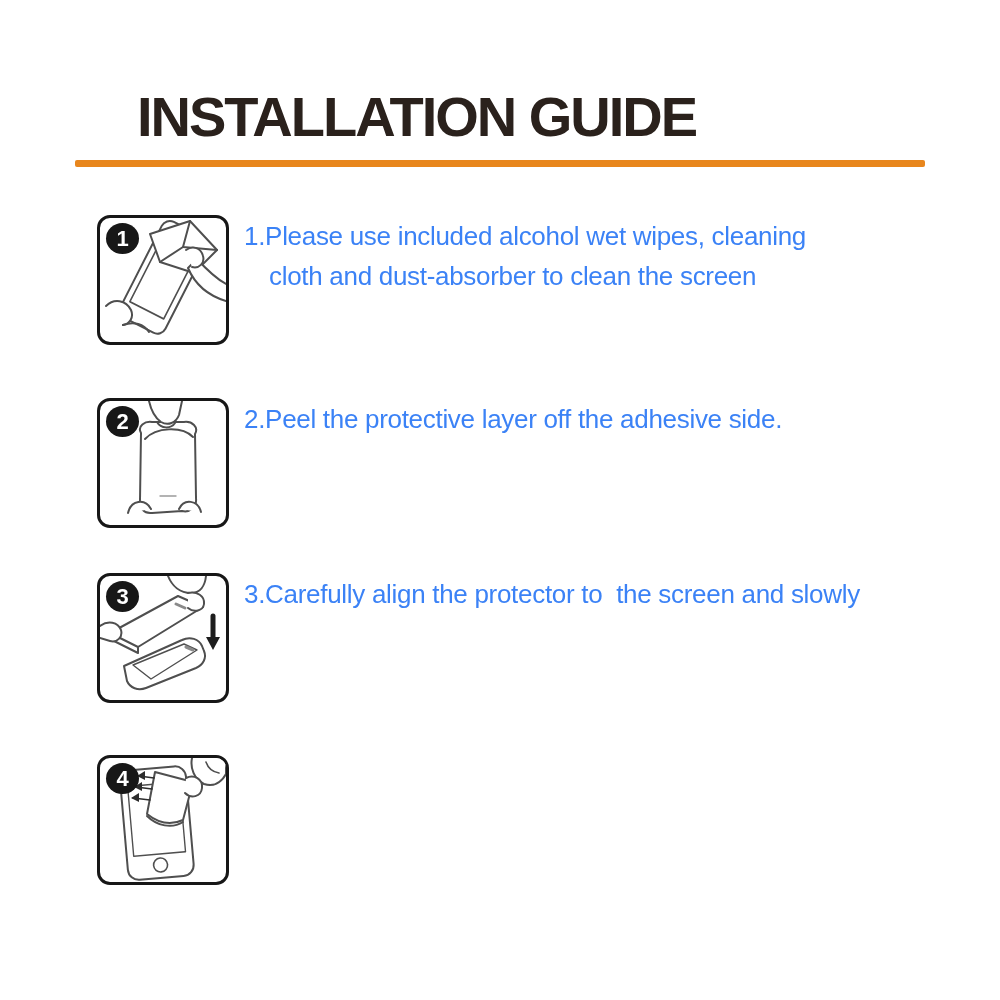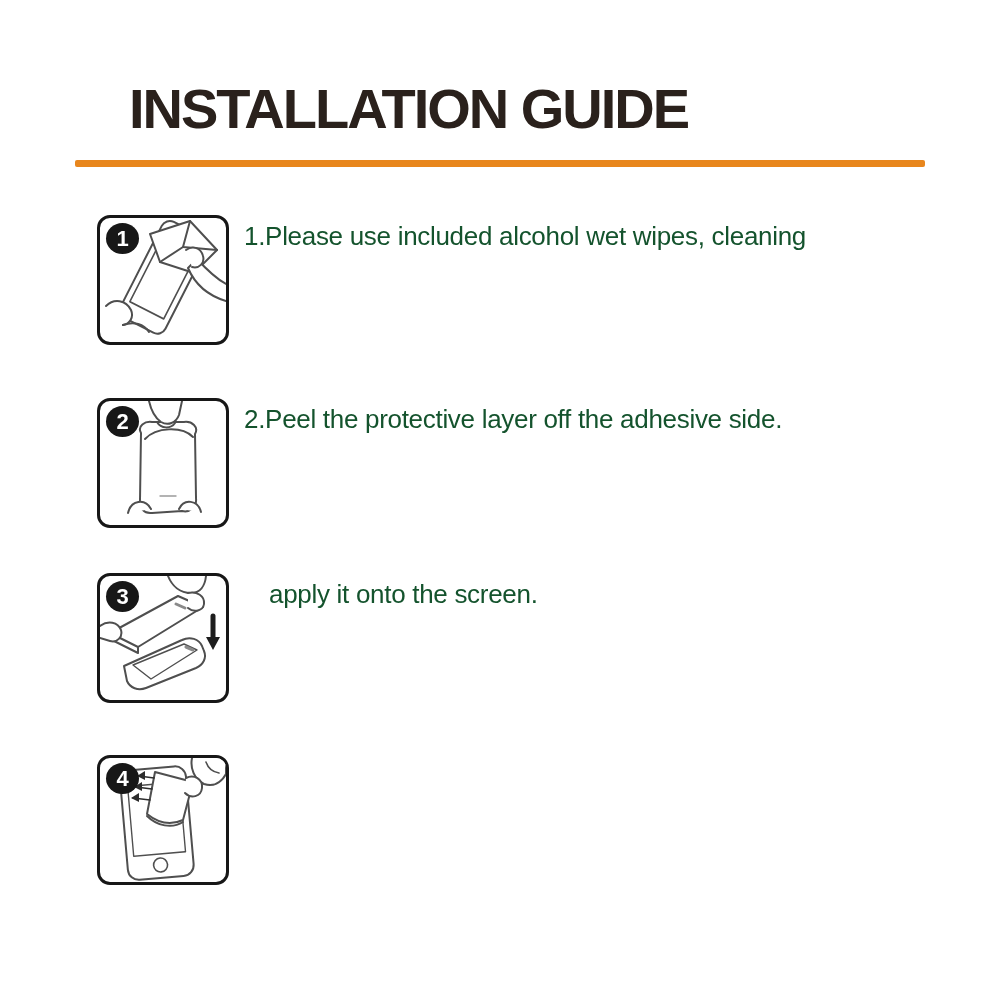--- a/index.html
+++ b/index.html
@@ -2,21 +2,21 @@
 <html><head>
 <meta charset="utf-8">
 <style>
   html,body{margin:0;padding:0}
   body{
     width:1000px;height:1000px;position:relative;overflow:hidden;
     background:#ffffff;
     font-family:"Liberation Sans","DejaVu Sans",sans-serif;
   }
   .title{
-    position:absolute;top:76px;left:0;width:817px;margin:0;
+    position:absolute;top:76px;left:0;width:817px;margin:8px;
     text-align:center;font-size:56px;font-weight:700;letter-spacing:-2px;
     color:#2a211c;
   }
   .divider{
     position:absolute;top:160px;left:75px;width:850px;height:7px;
     background:#e8861d;border-radius:2px;
   }
   .step{position:absolute;left:97px;display:flex;align-items:flex-start}
   .step-1{top:215px}
   .step-2{top:398px}
@@ -26,21 +26,21 @@
     position:relative;width:126px;height:124px;flex:0 0 auto;
     border:3px solid #171717;border-radius:13px;background:#fff;
   }
   .figure svg{position:absolute;top:0;left:0;width:126px;height:124px;overflow:hidden;border-radius:10px}
   .badge{
     position:absolute;top:5px;left:6px;width:33px;height:31px;border-radius:50%;
     background:#171717;color:#ffffff;font-size:22px;font-weight:700;
     display:flex;align-items:center;justify-content:center;
   }
   .text{
-    margin-left:15px;padding-top:1px;color:#14532d;
+    margin-left:15px;padding-top:1px;color:#3b82f6;
     font-size:26px;line-height:40px;letter-spacing:-0.3px;
   }
   .line{white-space:pre}
   .line.cont{padding-left:25px}
 </style>
 </head>
 <body>
 
 <h1 class="title">INSTALLATION GUIDE</h1>
 <div class="divider"></div>
@@ -60,20 +60,21 @@
         <polyline points="90,3 83,29 117,32"></polyline>
         <polyline points="60,44 83,29"></polyline>
         <path d="M126,83 C106,77 94,64 88,50 L97,41 C107,52 117,61 126,66" fill="#fff"></path>
         <path d="M86,32 C93,27 101,30 103,38 C105,45 99,51 92,49" fill="#fff"></path>
       </g>
     </svg>
     <div class="badge">1</div>
   </div>
   <div class="text">
     <div class="line">1.Please use included alcohol wet wipes, cleaning</div>
+    <div class="line cont">cloth and dust-absorber to clean the screen</div>
   </div>
 </section>
 
 <section class="step step-2">
   <div class="figure">
     <svg viewBox="0 0 126 124">
       <g fill="none" stroke="#4f4f4f" stroke-width="2" stroke-linecap="round" stroke-linejoin="round">
         <path d="M41,32 C37,25 45,20 52,21 L84,21 C92,20 99,26 95,33 L96,97 C97,106 90,112 82,110 L52,112 C44,113 39,107 40,99 Z" fill="#fff"></path>
         <path d="M45,38 C56,26 82,25 93,36"></path>
         <line x1="60" y1="95" x2="76" y2="95" stroke-width="1.4" stroke="#9a9a9a"></line>
@@ -103,21 +104,21 @@
         <path d="M68,0 C72,10 80,17 91,17 C100,17 105,10 106,0" fill="#fff"></path>
         <path d="M88,17 C97,15 105,20 104,28 C103,35 94,37 88,32" fill="#fff"></path>
         <path d="M0,50 C8,44 18,46 21,54 C23,61 17,67 10,65 L0,62" fill="#fff"></path>
         <line x1="113" y1="40" x2="113" y2="63" stroke="#1d1d1d" stroke-width="5"></line>
         <polygon points="106,61 120,61 113,74" fill="#1d1d1d" stroke="none"></polygon>
       </g>
     </svg>
     <div class="badge">3</div>
   </div>
   <div class="text">
-    <div class="line cont">apply it onto the screen.</div>
+    <div class="line">3.Carefully align the protector to  the screen and slowly</div>
   </div>
 </section>
 
 <section class="step step-4">
   <div class="figure">
     <svg viewBox="0 0 126 124">
       <g fill="none" stroke="#4f4f4f" stroke-width="2" stroke-linecap="round" stroke-linejoin="round">
         <g transform="rotate(-5 58 66)">
           <rect x="24" y="10" width="66" height="110" rx="11" fill="#fff"></rect>
           <rect x="31" y="26" width="52" height="70" fill="#fff" stroke-width="1.4"></rect>

